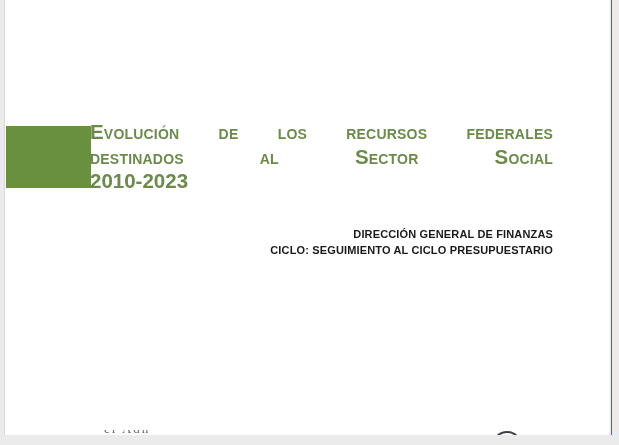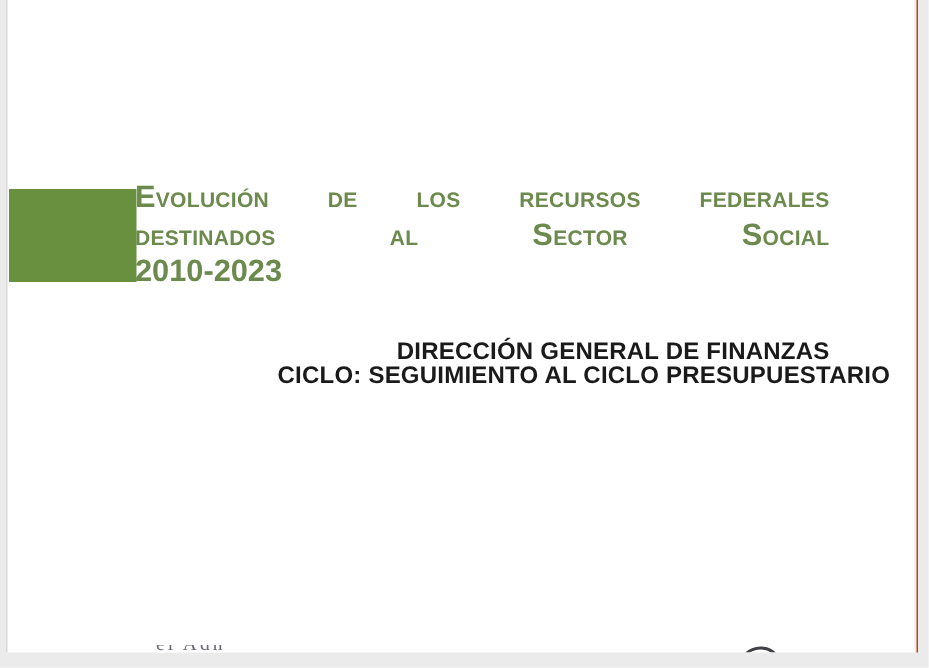--- a/index.html
+++ b/index.html
@@ -95,21 +95,21 @@
     position: absolute;
     left: 180px;
     top: 227px;
     width: 368px;
     text-align: right;
   }
   .subtitle-line {
     color: #1a1a1a;
     font-family: "Liberation Sans", sans-serif;
     font-weight: bold;
-    font-size: 16px;
+    font-size: 11px;
     line-height: 15.6px;
     letter-spacing: 0.15px;
     white-space: nowrap;
     margin: 0;
   }
 
   
   .footer-glyphs {
     position: absolute;
     left: 99px;

